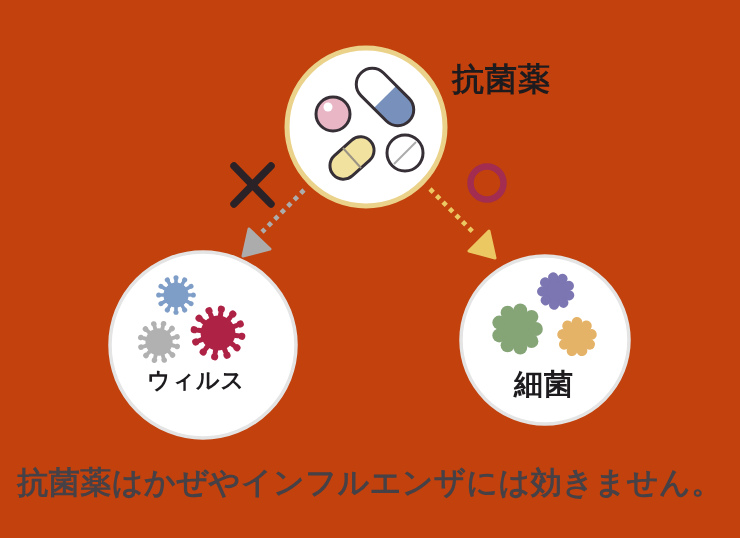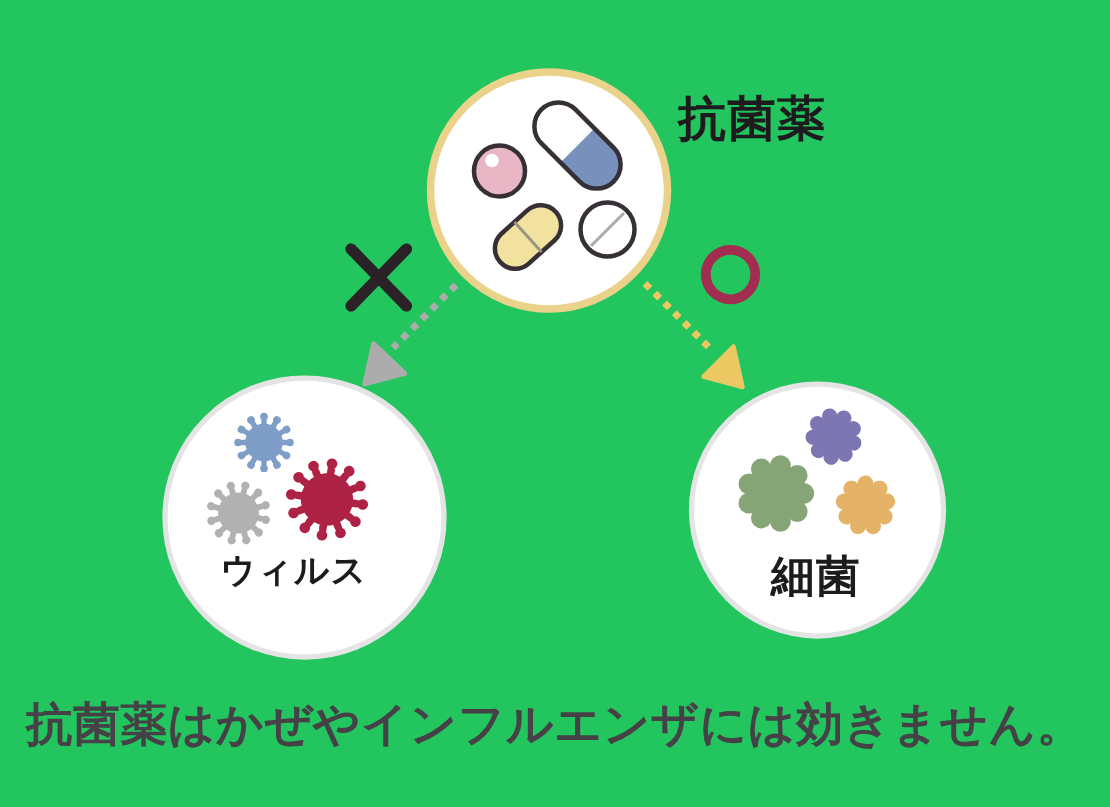--- a/index.html
+++ b/index.html
@@ -4,21 +4,21 @@
 <style>
   html, body {
     margin: 0;
     padding: 0;
     background: #ffffff;
   }
   .stage {
     position: relative;
     width: 740px;
     height: 538px;
-    background: #22c55e;
+    background: #c2410c;
     overflow: hidden;
     font-family: "DejaVu Sans", sans-serif;
   }
   svg text {
     font-family: "DejaVu Sans", sans-serif;
   }
   .label-lg   { font-size: 32px; font-weight: 600; letter-spacing: 1px; }
   .label-md   { font-size: 29px; font-weight: 600; letter-spacing: 1px; }
   .label-sm   { font-size: 23px; font-weight: 600; letter-spacing: 1px; }
   .caption-tx { font-size: 31px; font-weight: 600; letter-spacing: 0.5px; }

